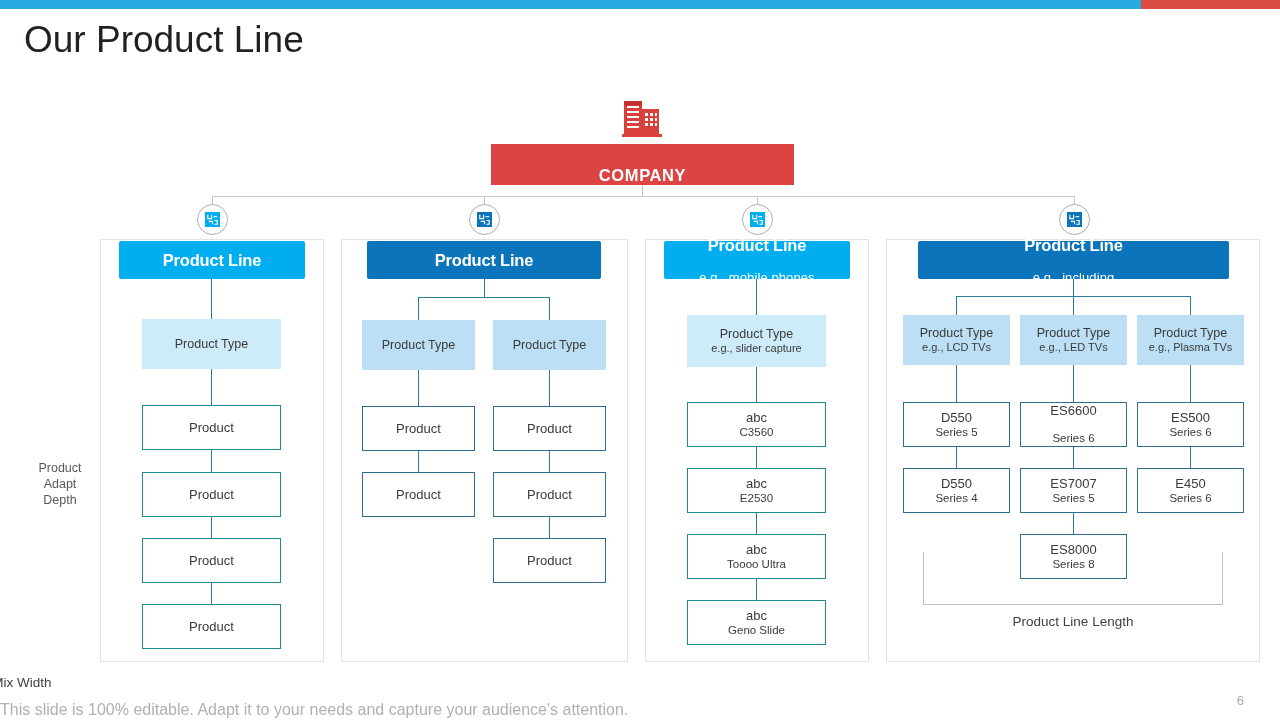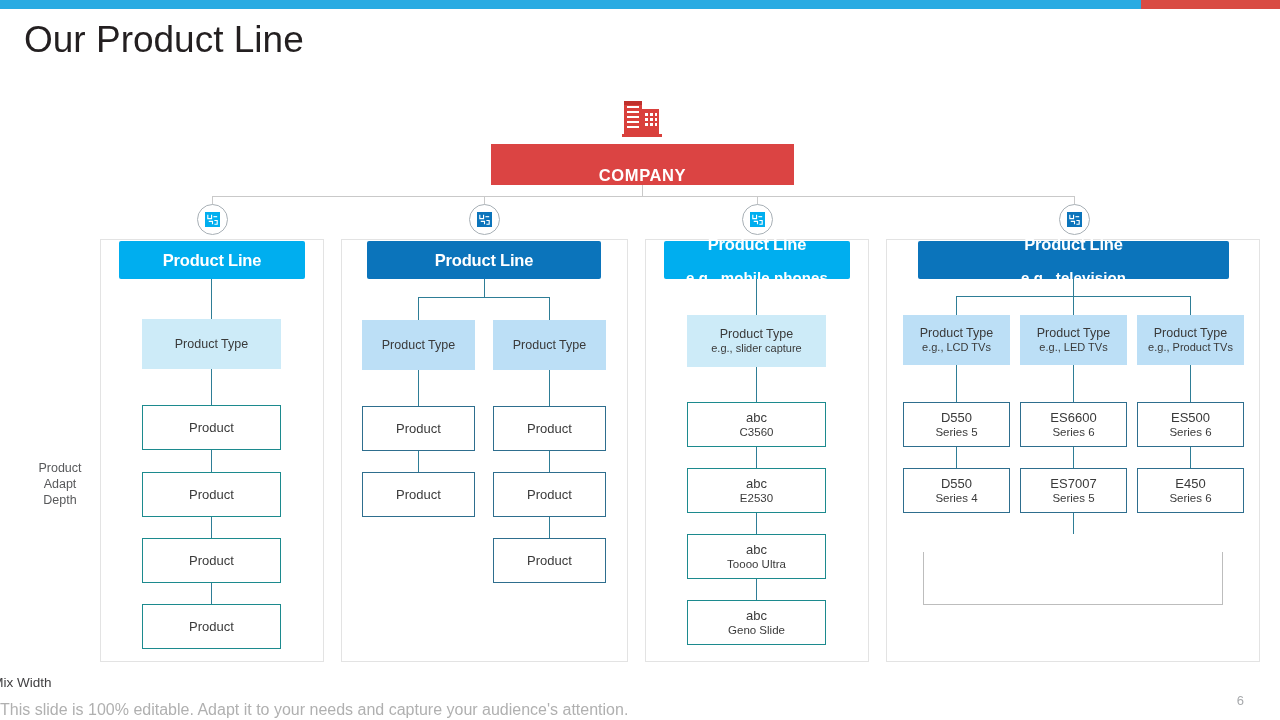--- a/index.html
+++ b/index.html
@@ -64,21 +64,21 @@
   .p2 { left: 341px;  width: 287px; height: 423px; }
   .p3 { left: 645px;  width: 224px; height: 423px; }
   .p4 { left: 886px;  width: 374px; height: 423px; }
 
   
   .pl-head {
     position: absolute; display: flex; flex-direction: column;
     align-items: center; justify-content: center; color: #fff; border-radius: 2px;
   }
   .pl-head .pl-title { font-size: 16.5px; font-weight: bold; letter-spacing: -0.2px; }
-  .pl-head .pl-sub { font-size: 15px; font-weight: bold; margin-top: 15px; letter-spacing: .1px; }
+  .pl-head .pl-sub { font-size: 13px; font-weight: normal; margin-top: 15px; letter-spacing: .1px; }
   .pl-cyan { background: #00AEEF; }
   .pl-blue { background: #0B74BB; }
 
   
   .ptype {
     position: absolute; display: flex; flex-direction: column;
     align-items: center; justify-content: center;
     color: #3a3a3a; text-align: center; line-height: 14px;
   }
   .ptype .t1 { font-size: 12.5px; }
@@ -323,80 +323,85 @@
   <div class="tl tl-v" style="left:756px; top:579px; height:21px;"></div>
   <div class="pbox" style="left:687px; top:600px; width:139px; height:45px;">
     <div class="l1">abc</div>
     <div class="l2">Geno Slide</div>
   </div>
 
   <div class="panel p4"></div>
 
   <div class="pl-head pl-blue" style="left:918px; top:241px; width:311px; height:38px;">
     <div class="pl-title">Product Line</div>
-    <div class="pl-sub">e.g., television</div>
+    <div class="pl-sub">e.g., including</div>
   </div>
   <div class="tl tl-v" style="left:1073px; top:279px; height:17px;"></div>
   <div class="tl tl-h" style="left:956px; top:296px; width:235px;"></div>
   <div class="tl tl-v" style="left:956px; top:296px; height:19px;"></div>
   <div class="tl tl-v" style="left:1073px; top:296px; height:19px;"></div>
   <div class="tl tl-v" style="left:1190px; top:296px; height:19px;"></div>
 
   <div class="ptype ptype-blue" style="left:903px; top:315px; width:107px; height:50px;">
     <div class="t1">Product Type</div>
     <div class="t2">e.g., LCD TVs</div>
   </div>
   <div class="ptype ptype-blue" style="left:1020px; top:315px; width:107px; height:50px;">
     <div class="t1">Product Type</div>
     <div class="t2">e.g., LED TVs</div>
   </div>
   <div class="ptype ptype-blue" style="left:1137px; top:315px; width:107px; height:50px;">
     <div class="t1">Product Type</div>
-    <div class="t2">e.g., Product TVs</div>
+    <div class="t2">e.g., Plasma TVs</div>
   </div>
 
   <div class="tl tl-v" style="left:956px; top:365px; height:37px;"></div>
   <div class="pbox navy" style="left:903px; top:402px; width:107px; height:45px;">
     <div class="l1">D550</div>
     <div class="l2">Series 5</div>
   </div>
   <div class="tl tl-v" style="left:956px; top:447px; height:21px;"></div>
   <div class="pbox navy" style="left:903px; top:468px; width:107px; height:45px;">
     <div class="l1">D550</div>
     <div class="l2">Series 4</div>
   </div>
 
   <div class="tl tl-v" style="left:1073px; top:365px; height:37px;"></div>
-  <div class="pbox navy" style="left:1020px; top:402px; width:107px; height:45px;">
+  <div class="pbox navy" style="left:1020px; top:402px; width:107px; height:45px;justify-content:space-between;">
     <div class="l1">ES6600</div>
     <div class="l2">Series 6</div>
   </div>
   <div class="tl tl-v" style="left:1073px; top:447px; height:21px;"></div>
   <div class="pbox navy" style="left:1020px; top:468px; width:107px; height:45px;">
     <div class="l1">ES7007</div>
     <div class="l2">Series 5</div>
   </div>
   <div class="tl tl-v" style="left:1073px; top:513px; height:21px;"></div>
+  <div class="pbox navy" style="left:1020px; top:534px; width:107px; height:45px;">
+    <div class="l1">ES8000</div>
+    <div class="l2">Series 8</div>
+  </div>
 
   <div class="tl tl-v" style="left:1190px; top:365px; height:37px;"></div>
   <div class="pbox navy" style="left:1137px; top:402px; width:107px; height:45px;">
     <div class="l1">ES500</div>
     <div class="l2">Series 6</div>
   </div>
   <div class="tl tl-v" style="left:1190px; top:447px; height:21px;"></div>
   <div class="pbox navy" style="left:1137px; top:468px; width:107px; height:45px;">
     <div class="l1">E450</div>
     <div class="l2">Series 6</div>
   </div>
 
   <div class="bracket" style="left:923px; top:552px; width:300px; height:53px;">
     <div class="bl"></div>
     <div class="br"></div>
     <div class="bh"></div>
   </div>
+  <div class="length-label">Product Line Length</div>
 
   <div class="depth-label">
     <div>Product</div>
     <div>Adapt</div>
     <div>Depth</div>
   </div>
 
   <div class="mix-label">
     <span>Product Mix Width</span>
   </div>

